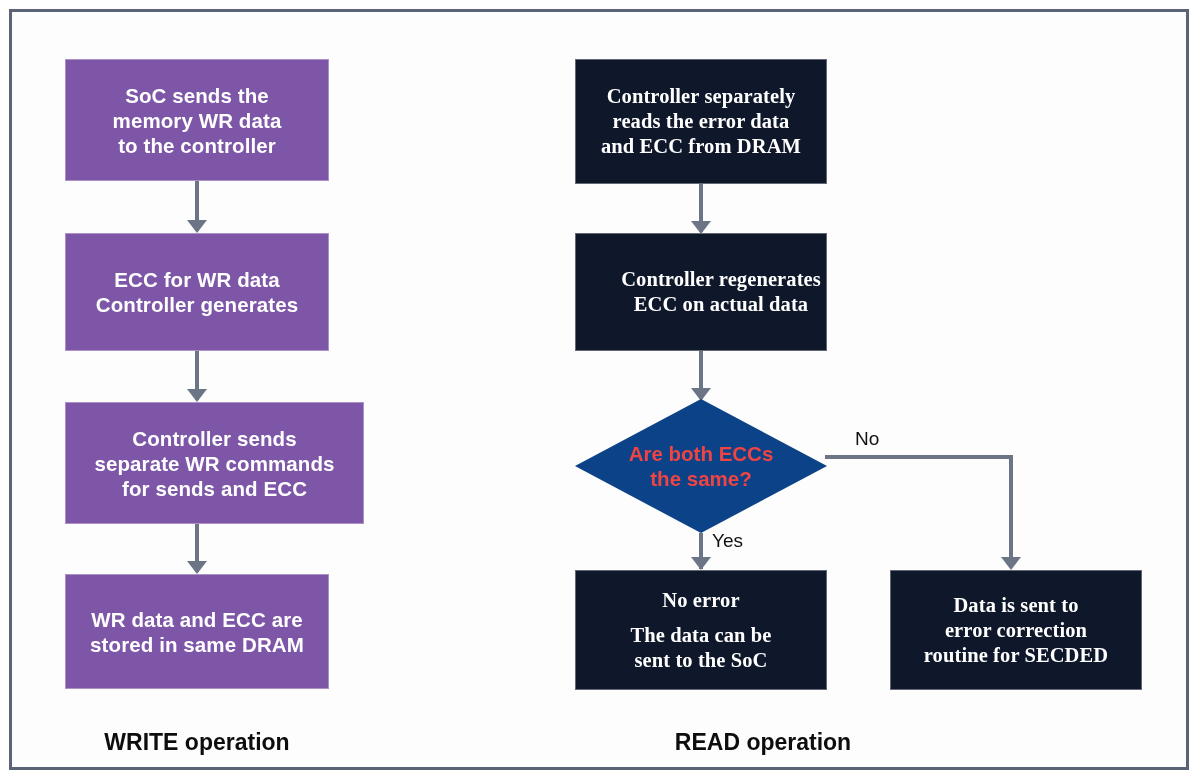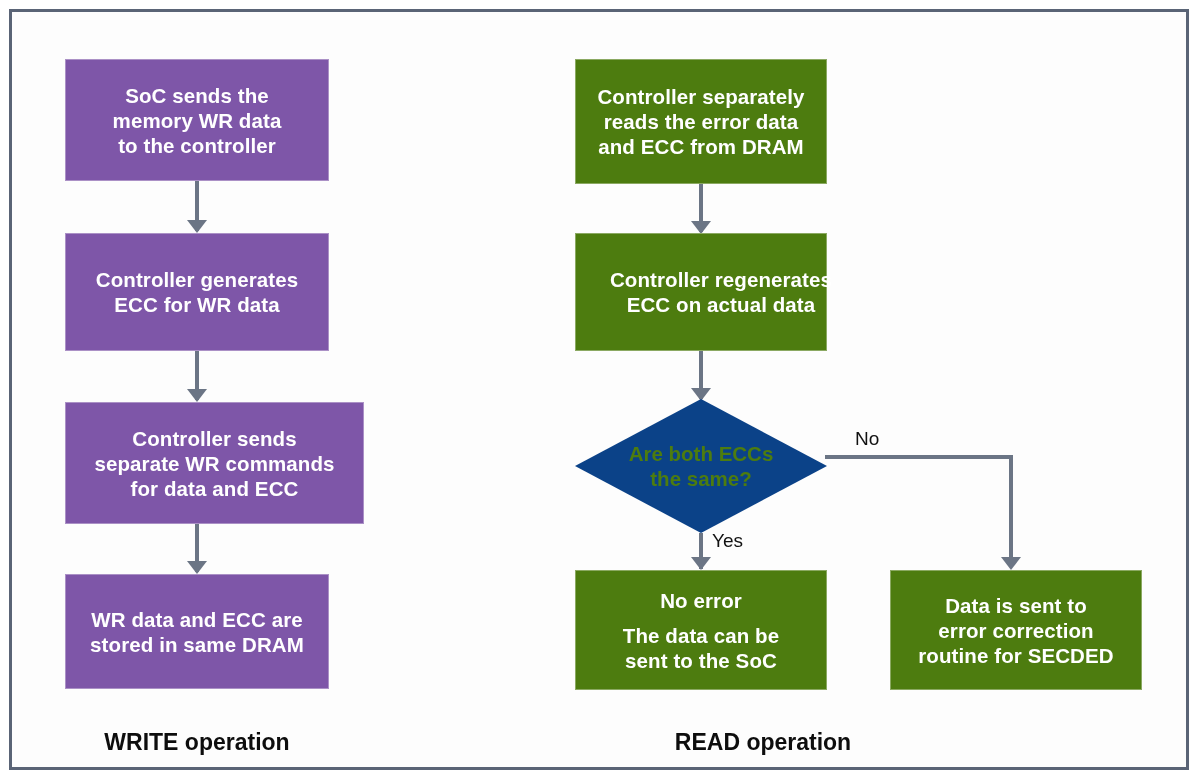--- a/index.html
+++ b/index.html
@@ -38,40 +38,40 @@
     justify-content: center;
     text-align: center;
     color: #ffffff;
     font-weight: bold;
     line-height: 1.22;
     letter-spacing: 0.1px;
     border: 1px solid rgba(255,255,255,0.35);
   }
   .node .ln { display: block; white-space: nowrap; }
   .node.purple { background: #7E56A8; justify-content: center; }
-  .node.blue   { background: #4d7c0f; }
+  .node.blue   { background: #0f172a; font-family: Liberation Serif, serif; }
 
   
   .diamond-wrap {
     position: absolute;
   }
   .diamond-shape {
     position: absolute;
     inset: 0;
     background: #0B4288;
     clip-path: polygon(50% 0%, 100% 50%, 50% 100%, 0% 50%);
   }
   .diamond-label {
     position: absolute;
     inset: 0;
     display: flex;
     flex-direction: column;
     align-items: center;
     justify-content: center;
-    color: #4d7c0f;
+    color: #ef4444;
     font-weight: bold;
     text-align: left;
     line-height: 1.22;
   }
 
   
   .conn-line {
     position: absolute;
     background: #6b7585;
   }
@@ -108,31 +108,31 @@
     <div class="node purple" style="left:53px; top:47px; width:264px; height:122px; font-size:20.5px;">
       <span class="ln">SoC sends the</span>
       <span class="ln">memory WR data</span>
       <span class="ln">to the controller</span>
     </div>
 
     <div class="conn-line conn-v" style="left:183px; top:169px; height:50px;"></div>
     <div class="arrowhead" style="left:175px; top:208px;"></div>
 
     <div class="node purple" style="left:53px; top:221px; width:264px; height:118px; font-size:20.5px;">
+      <span class="ln">ECC for WR data</span>
       <span class="ln">Controller generates</span>
-      <span class="ln">ECC for WR data</span>
     </div>
 
     <div class="conn-line conn-v" style="left:183px; top:339px; height:49px;"></div>
     <div class="arrowhead" style="left:175px; top:377px;"></div>
 
     <div class="node purple" style="left:53px; top:390px; width:299px; height:122px; font-size:20.5px;">
       <span class="ln">Controller sends</span>
       <span class="ln">separate WR commands</span>
-      <span class="ln">for data and ECC</span>
+      <span class="ln">for sends and ECC</span>
     </div>
 
     <div class="conn-line conn-v" style="left:183px; top:512px; height:48px;"></div>
     <div class="arrowhead" style="left:175px; top:549px;"></div>
 
     <div class="node purple" style="left:53px; top:562px; width:264px; height:115px; font-size:20.5px;">
       <span class="ln">WR data and ECC are</span>
       <span class="ln">stored in same DRAM</span>
     </div>
 

